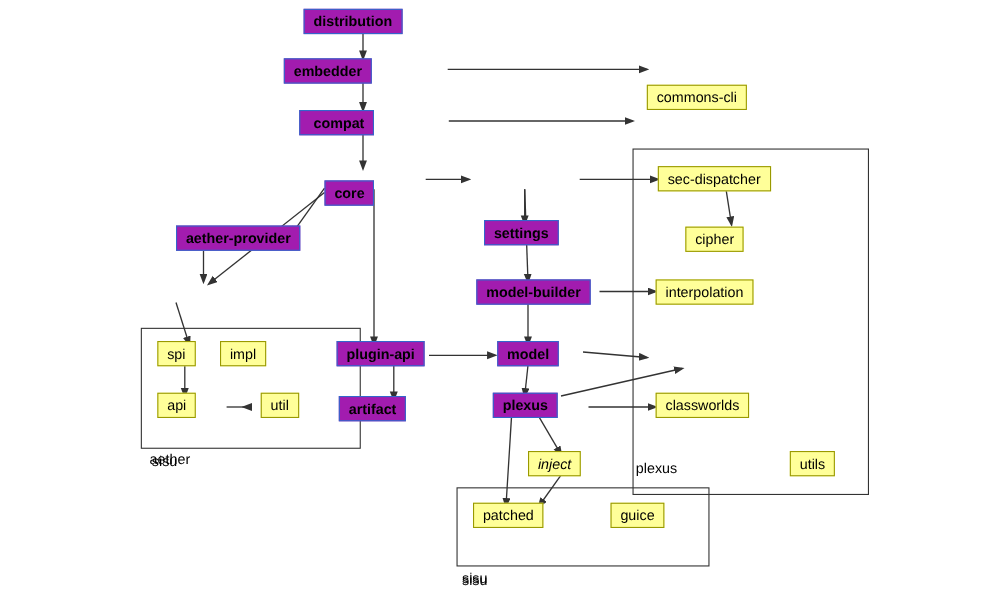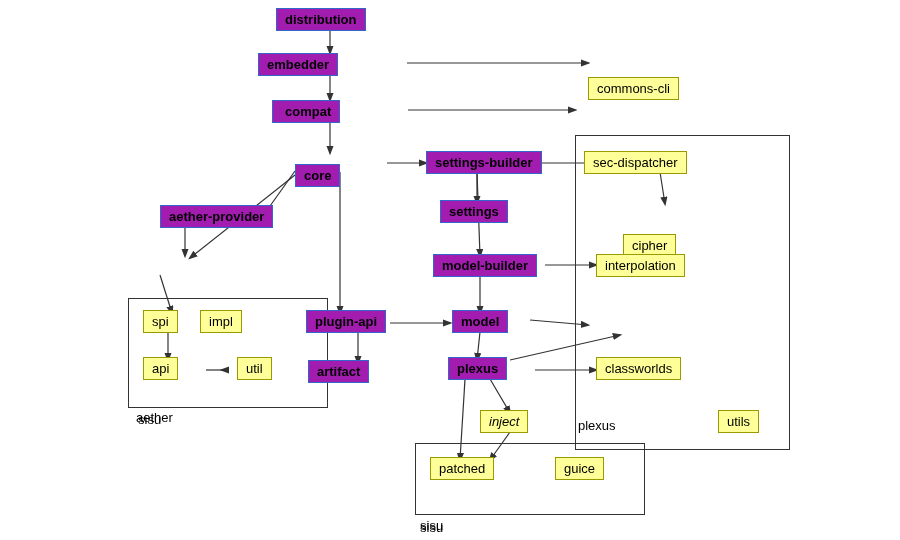--- a/index.html
+++ b/index.html
@@ -143,33 +143,30 @@
   </div>
   <div class="node node-yellow" style="left:588px;top:53px;margin-top:24px;">
     <span>commons-cli</span>
   </div>
   <div class="node node-blue" style="left:272px;top:100px;padding-left:12px;">
     <span>compat</span>
   </div>
   <div class="node node-blue" style="left:295px;top:164px;">
     <span>core</span>
   </div>
-  <div class="node node-blue" style="left:426px;top:151px;">
-    <span>settings-builder</span>
-  </div>
-  <div class="node node-yellow" style="left:584px;top:151px;">
+  <div class="node node-yellow" style="left:598px;top:151px;">
     <span>sec-dispatcher</span>
   </div>
   <div class="node node-blue" style="left:160px;top:205px;">
     <span>aether-provider</span>
   </div>
   <div class="node node-blue" style="left:440px;top:200px;">
     <span>settings</span>
   </div>
-  <div class="node node-yellow" style="left:623px;top:206px;margin-top:28px;">
+  <div class="node node-yellow" style="left:623px;top:206px;">
     <span>cipher</span>
   </div>
   <div class="node node-blue" style="left:433px;top:254px;">
     <span>model-builder</span>
   </div>
   <div class="node node-yellow" style="left:596px;top:254px;">
     <span>interpolation</span>
   </div>
   <div class="node node-yellow" style="left:143px;top:310px;">
     <span>spi</span>

